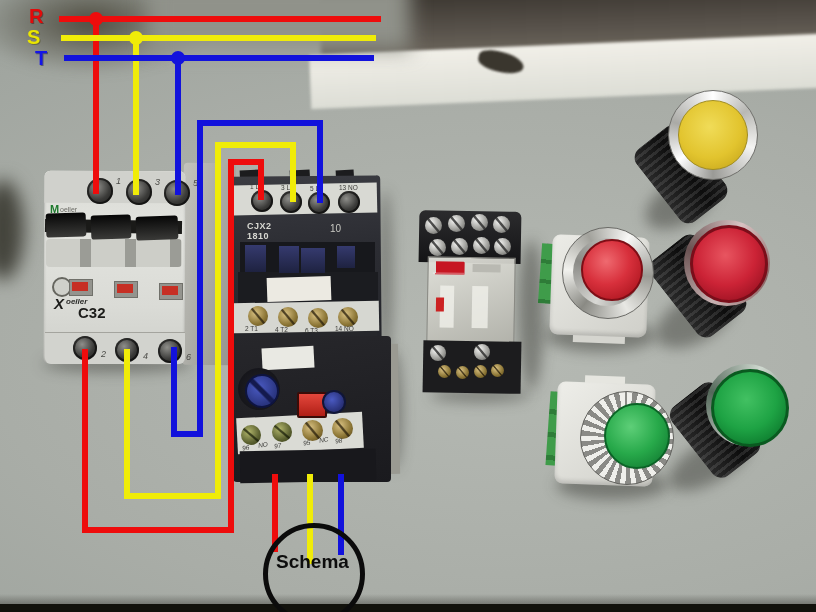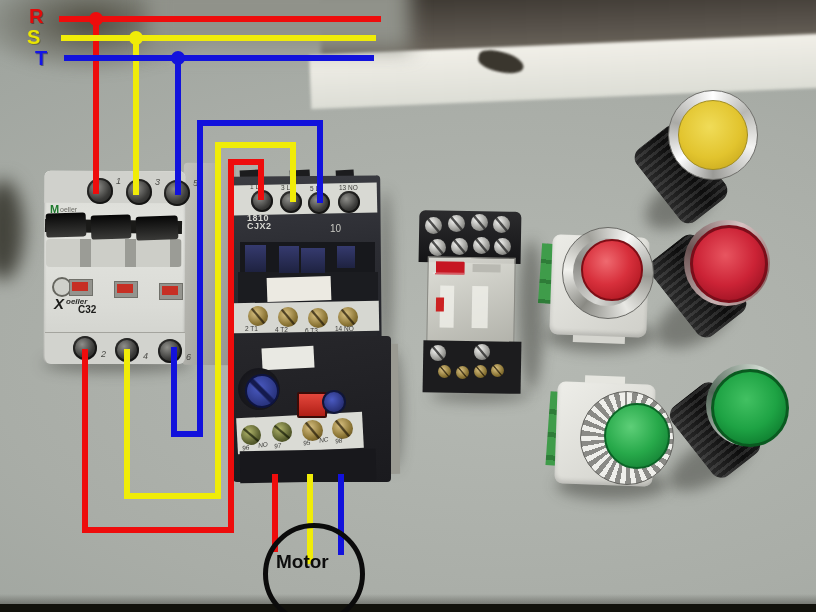--- a/index.html
+++ b/index.html
@@ -85,21 +85,21 @@
     <div class="abs" style="left:2px;top:2px;width:16px;height:9px;background:#c62f24;"></div>
   </div>
   <div class="abs" style="left:114px;top:281px;width:22px;height:15px;background:#94948e;border:1px solid #70706a;z-index:7;">
     <div class="abs" style="left:2px;top:2px;width:16px;height:9px;background:#c62f24;"></div>
   </div>
   <div class="abs" style="left:159px;top:283px;width:22px;height:15px;background:#94948e;border:1px solid #70706a;z-index:7;">
     <div class="abs" style="left:2px;top:2px;width:16px;height:9px;background:#c62f24;"></div>
   </div>
   <span class="abs" style="left:54px;top:295px;font-size:15px;font-weight:bold;font-style:italic;color:#1c1c1a;z-index:8;">X</span>
   <span class="abs" style="left:66px;top:297px;font-size:8px;font-weight:bold;font-style:italic;color:#2a2a28;z-index:8;">oeller</span>
-  <span class="abs" style="left:78px;top:304px;font-size:10px;font-weight:bold;color:#1c1c1a;z-index:8;">C32</span>
+  <span class="abs" style="left:78px;top:304px;font-size:15px;font-weight:bold;color:#1c1c1a;z-index:8;">C32</span>
   <div class="abs" style="left:45px;top:332px;width:140px;height:31px;background:#d2d3ce;border-top:1px solid #a4a49e;border-radius:0 0 6px 6px;z-index:6;"></div>
   <div class="screw-dark" style="left:73px;top:336px;width:24px;height:24px;z-index:7;"></div>
   <div class="screw-dark" style="left:115px;top:338px;width:24px;height:24px;z-index:7;"></div>
   <div class="screw-dark" style="left:158px;top:339px;width:24px;height:24px;z-index:7;"></div>
   <span class="termnum" style="left:101px;top:349px;">2</span>
   <span class="termnum" style="left:143px;top:351px;">4</span>
   <span class="termnum" style="left:186px;top:352px;">6</span>
 
   <div class="abs" style="left:240px;top:170px;width:20px;height:16px;background:#1c1c1e;transform:rotate(-3deg);z-index:5;"></div>
   <div class="abs" style="left:290px;top:170px;width:20px;height:16px;background:#1c1c1e;transform:rotate(-3deg);z-index:5;"></div>
@@ -109,21 +109,21 @@
   <div class="abs" style="left:233px;top:184px;width:144px;height:30px;background:#d8d9d3;transform:rotate(-1.2deg);z-index:7;"></div>
   <div class="screw-dark" style="left:251px;top:190px;width:22px;height:22px;z-index:8;"></div>
   <div class="screw-dark" style="left:280px;top:191px;width:22px;height:22px;z-index:8;"></div>
   <div class="screw-dark" style="left:308px;top:192px;width:22px;height:22px;z-index:8;"></div>
   <div class="screw-dark" style="left:338px;top:191px;width:22px;height:22px;z-index:8;"></div>
   <span class="tinytext" style="left:250px;top:183px;z-index:9;font-size:6.5px;">1 L1</span>
   <span class="tinytext" style="left:281px;top:184px;z-index:9;font-size:6.5px;">3 L2</span>
   <span class="tinytext" style="left:310px;top:185px;z-index:9;font-size:6.5px;">5 L3</span>
   <span class="tinytext" style="left:339px;top:184px;z-index:9;font-size:6.5px;">13 NO</span>
   <span class="abs" style="left:247px;top:221px;font-size:9px;font-weight:bold;color:#d8d8d2;letter-spacing:.5px;z-index:8;">CJX2</span>
-  <span class="abs" style="left:247px;top:213px;font-size:9px;font-weight:bold;color:#d8d8d2;letter-spacing:.5px;z-index:8;">1810</span>
+  <span class="abs" style="left:247px;top:231px;font-size:9px;font-weight:bold;color:#d8d8d2;letter-spacing:.5px;z-index:8;">1810</span>
   <span class="abs" style="left:330px;top:223px;font-size:10px;color:#c8c8c2;z-index:8;">10</span>
   <div class="abs" style="left:240px;top:242px;width:135px;height:34px;background:#17181c;z-index:7;"></div>
   <div class="abs" style="left:245px;top:245px;width:21px;height:27px;background:linear-gradient(#353a6e,#1e2240);z-index:8;"></div>
   <div class="abs" style="left:279px;top:246px;width:20px;height:27px;background:linear-gradient(#353a6e,#1e2240);z-index:8;"></div>
   <div class="abs" style="left:301px;top:248px;width:24px;height:25px;background:linear-gradient(#353a6e,#1e2240);z-index:8;"></div>
   <div class="abs" style="left:337px;top:246px;width:18px;height:22px;background:linear-gradient(#353a6e,#1e2240);z-index:8;"></div>
   <div class="abs" style="left:238px;top:272px;width:140px;height:32px;background:#1b1c20;z-index:7;"></div>
   <div class="abs" style="left:267px;top:277px;width:64px;height:24px;background:#eceae2;transform:rotate(-2deg);z-index:8;"></div>
   <div class="abs" style="left:233px;top:302px;width:146px;height:30px;background:#d6d7d1;transform:rotate(-1deg);z-index:7;"></div>
   <div class="screw-brass" style="left:248px;top:306px;width:20px;height:20px;z-index:8;"></div>
@@ -257,15 +257,15 @@
       <div class="wire" style="background: rgb(18, 18, 220); left: 338px; top: 474px; width: 6px; height: 81px;"></div>
       <div class="junction" style="background: rgb(238, 12, 12); left: 89px; top: 12px; width: 14px; height: 14px;"></div>
       <div class="junction" style="background: rgb(240, 236, 8); left: 129px; top: 31px; width: 14px; height: 14px;"></div>
       <div class="junction" style="background: rgb(18, 18, 220); left: 171px; top: 51px; width: 14px; height: 14px;"></div>
     </div>
 
   <span class="abs" style="left:29px;top:5px;font-size:20px;font-weight:bold;color:#e20a0a;z-index:60;text-shadow:1px 1px 0 rgba(60,0,0,.4);">R</span>
   <span class="abs" style="left:27px;top:26px;font-size:20px;font-weight:bold;color:#eae600;z-index:60;text-shadow:1px 1px 0 rgba(60,60,0,.4);">S</span>
   <span class="abs" style="left:35px;top:47px;font-size:20px;font-weight:bold;color:#1414e8;z-index:60;text-shadow:1px 1px 0 rgba(0,0,60,.4);">T</span>
   <div class="abs" style="left:263px;top:523px;width:92px;height:92px;border:5px solid #0b0b0b;border-radius:50%;z-index:55;"></div>
-  <span class="abs" style="left:276px;top:551px;font-size:19px;font-weight:bold;color:#0d0d0d;z-index:56;">Motor</span>
+  <span class="abs" style="left:276px;top:551px;font-size:19px;font-weight:bold;color:#0d0d0d;z-index:56;">Schema</span>
 
 </div>
 
 </body></html>

